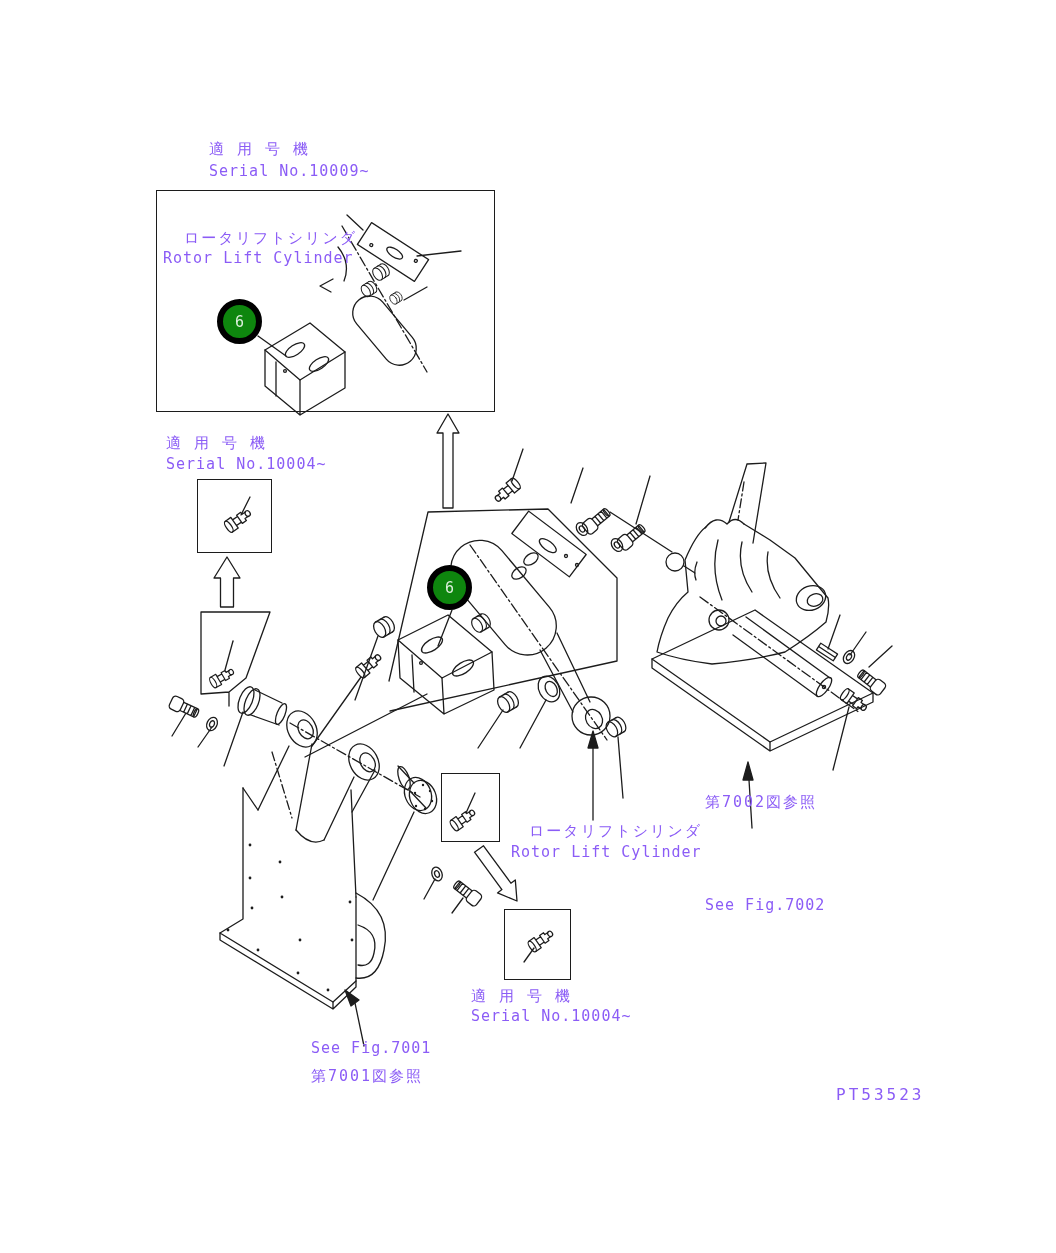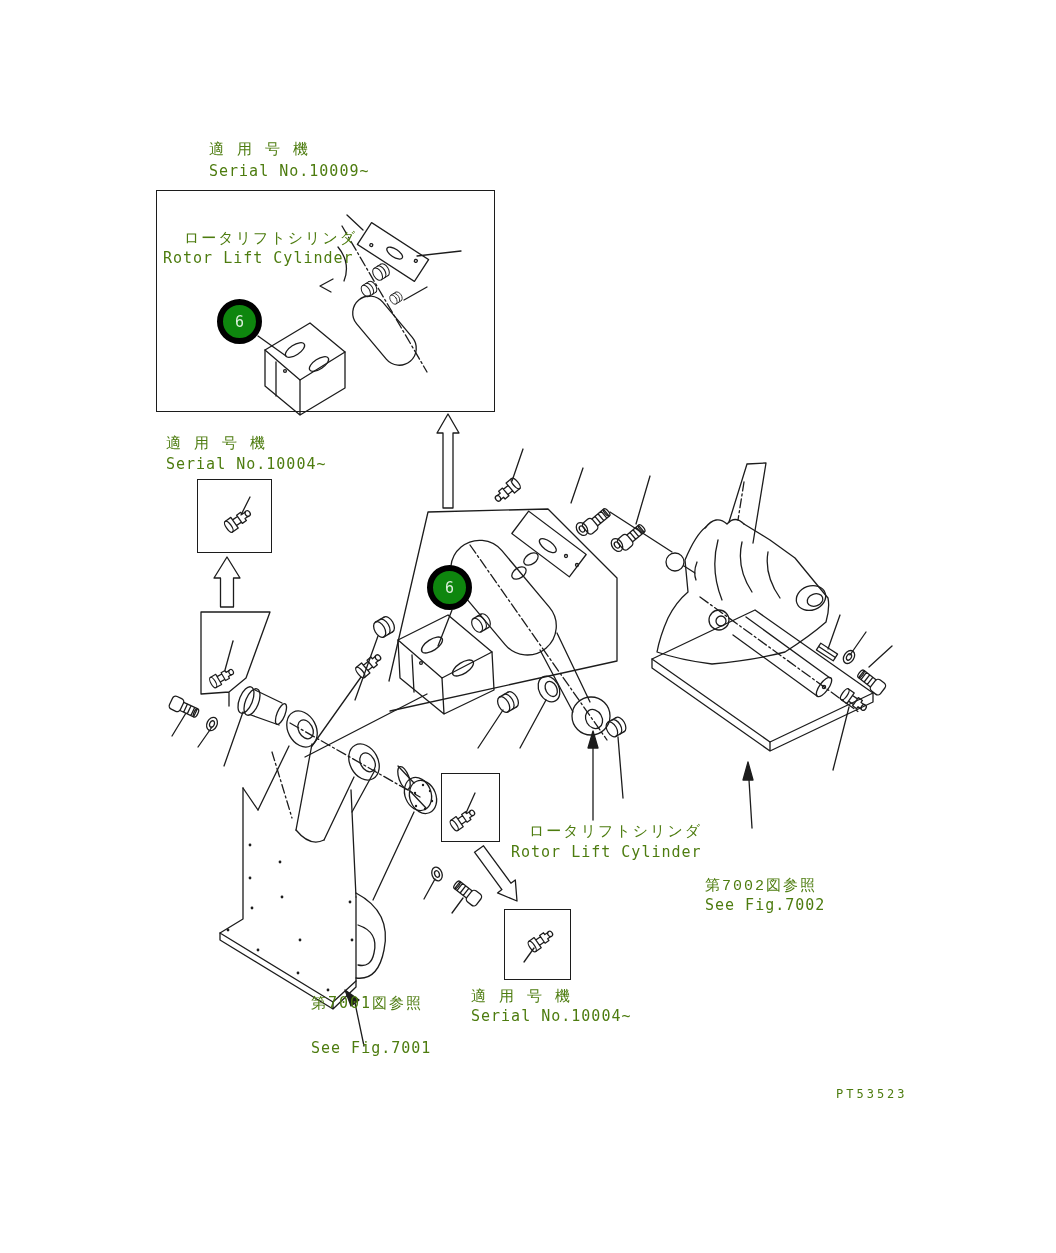--- a/index.html
+++ b/index.html
@@ -1,26 +1,26 @@
 <!DOCTYPE html>
 <html><head>
 <meta charset="utf-8">
 <style>
   html,body{margin:0;padding:0;background:#e8e8e8;}
   #page{position:relative;width:1056px;height:1253px;background:#ffffff;margin:0 auto;
         font-family:"DejaVu Sans Mono","Liberation Mono",monospace;color:#111;overflow:hidden;}
   #art{position:absolute;left:0;top:0;width:1056px;height:1253px;}
-  .txt{position:absolute;font-size:15px;line-height:17px;letter-spacing:1px;white-space:pre;color:#4d7c0f;}
+  .txt{position:absolute;font-size:15px;line-height:17px;letter-spacing:1px;white-space:pre;color:#8b5cf6;}
   .jp{letter-spacing:2px;}
   .frame{position:absolute;border:1.6px solid #1c1c1c;background:transparent;}
   .balloon{position:absolute;width:33px;height:33px;border-radius:50%;
            border:6px solid #000;background:#0e860e;color:#ddefdd;
            display:flex;align-items:center;justify-content:center;
            font-size:15px;cursor:pointer;}
-  .pn{font-size:12px;letter-spacing:3px;}
+  .pn{font-size:16px;letter-spacing:3px;}
 </style>
 </head>
 <body>
 
 <div id="page">
 
   <svg id="art" viewBox="0 0 1056 1253" fill="none" stroke="#1c1c1c" stroke-width="1.3" stroke-linecap="round" stroke-linejoin="round">
 
     <defs>
       <g id="zerk">
@@ -280,23 +280,23 @@
 
   <div class="txt jp" style="left:184px;top:230px;">ロータリフトシリンダ</div>
   <div class="txt" style="left:163px;top:250px;">Rotor Lift Cylinder</div>
 
   <div class="txt jp" style="left:166px;top:435px;">適 用 号 機</div>
   <div class="txt" style="left:166px;top:456px;">Serial No.10004~</div>
 
   <div class="txt jp" style="left:529px;top:823px;">ロータリフトシリンダ</div>
   <div class="txt" style="left:511px;top:844px;">Rotor Lift Cylinder</div>
 
-  <div class="txt jp" style="left:705px;top:878px;font-family:Liberation Mono, monospace;">第7002図参照</div>
+  <div class="txt jp" style="left:705px;top:794px;">第7002図参照</div>
   <div class="txt" style="left:705px;top:851px;margin-top:46px;">See Fig.7002</div>
 
   <div class="txt jp" style="left:471px;top:988px;">適 用 号 機</div>
   <div class="txt" style="left:471px;top:1008px;">Serial No.10004~</div>
 
-  <div class="txt jp" style="left:311px;top:995px;">第7001図参照</div>
+  <div class="txt jp" style="left:311px;top:1068px;">第7001図参照</div>
   <div class="txt" style="left:311px;top:1040px;">See Fig.7001</div>
 
   <div class="txt pn" style="left:836px;top:1086px;">PT53523</div>
 </div>
 
 </body></html>

